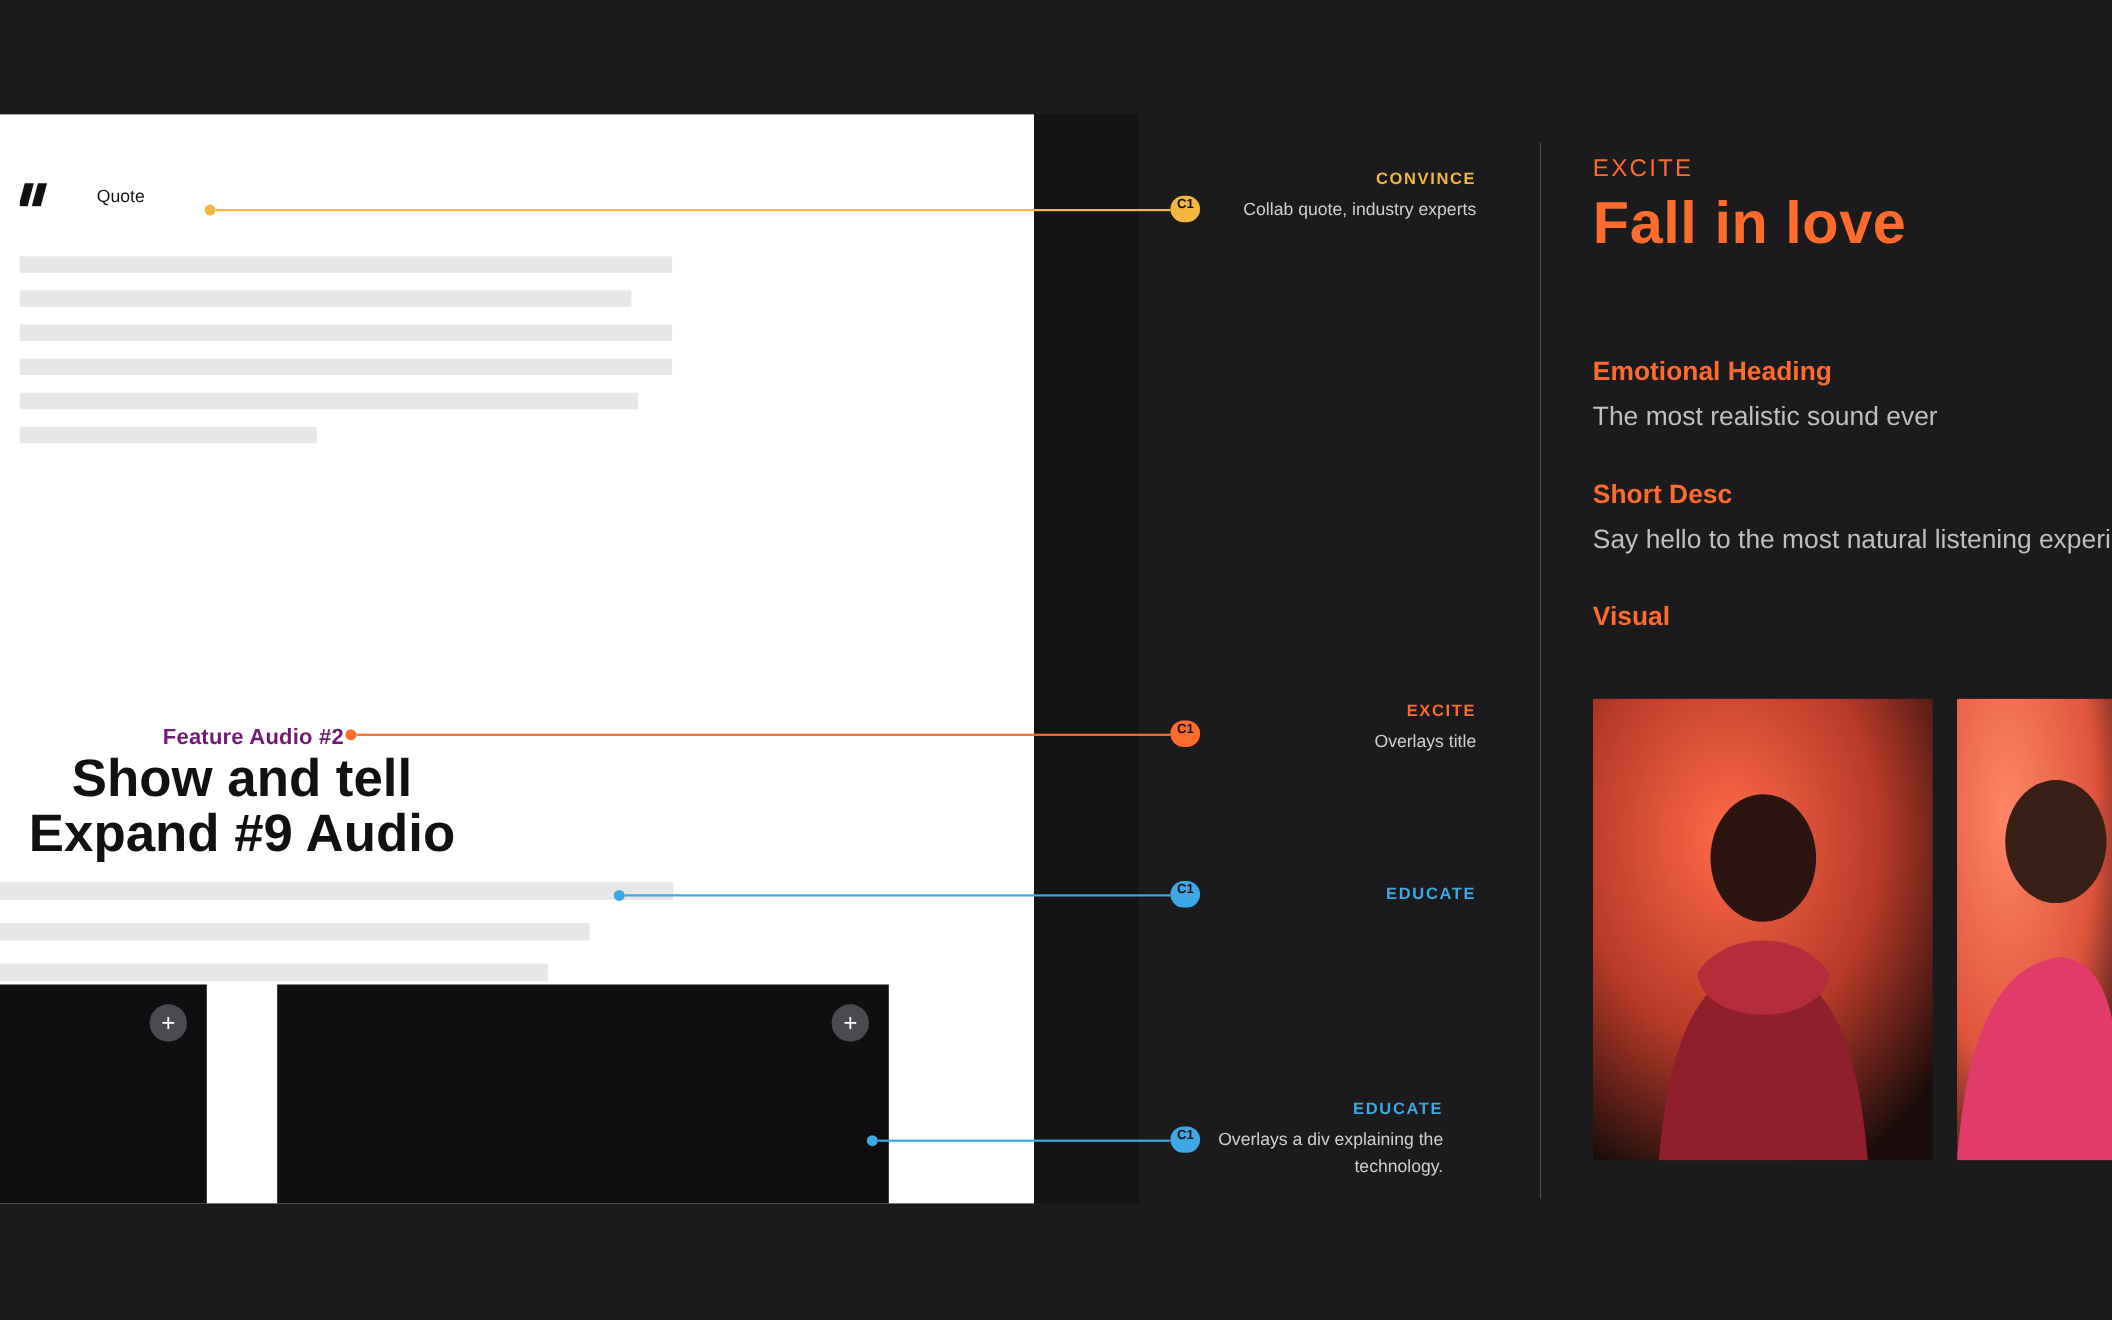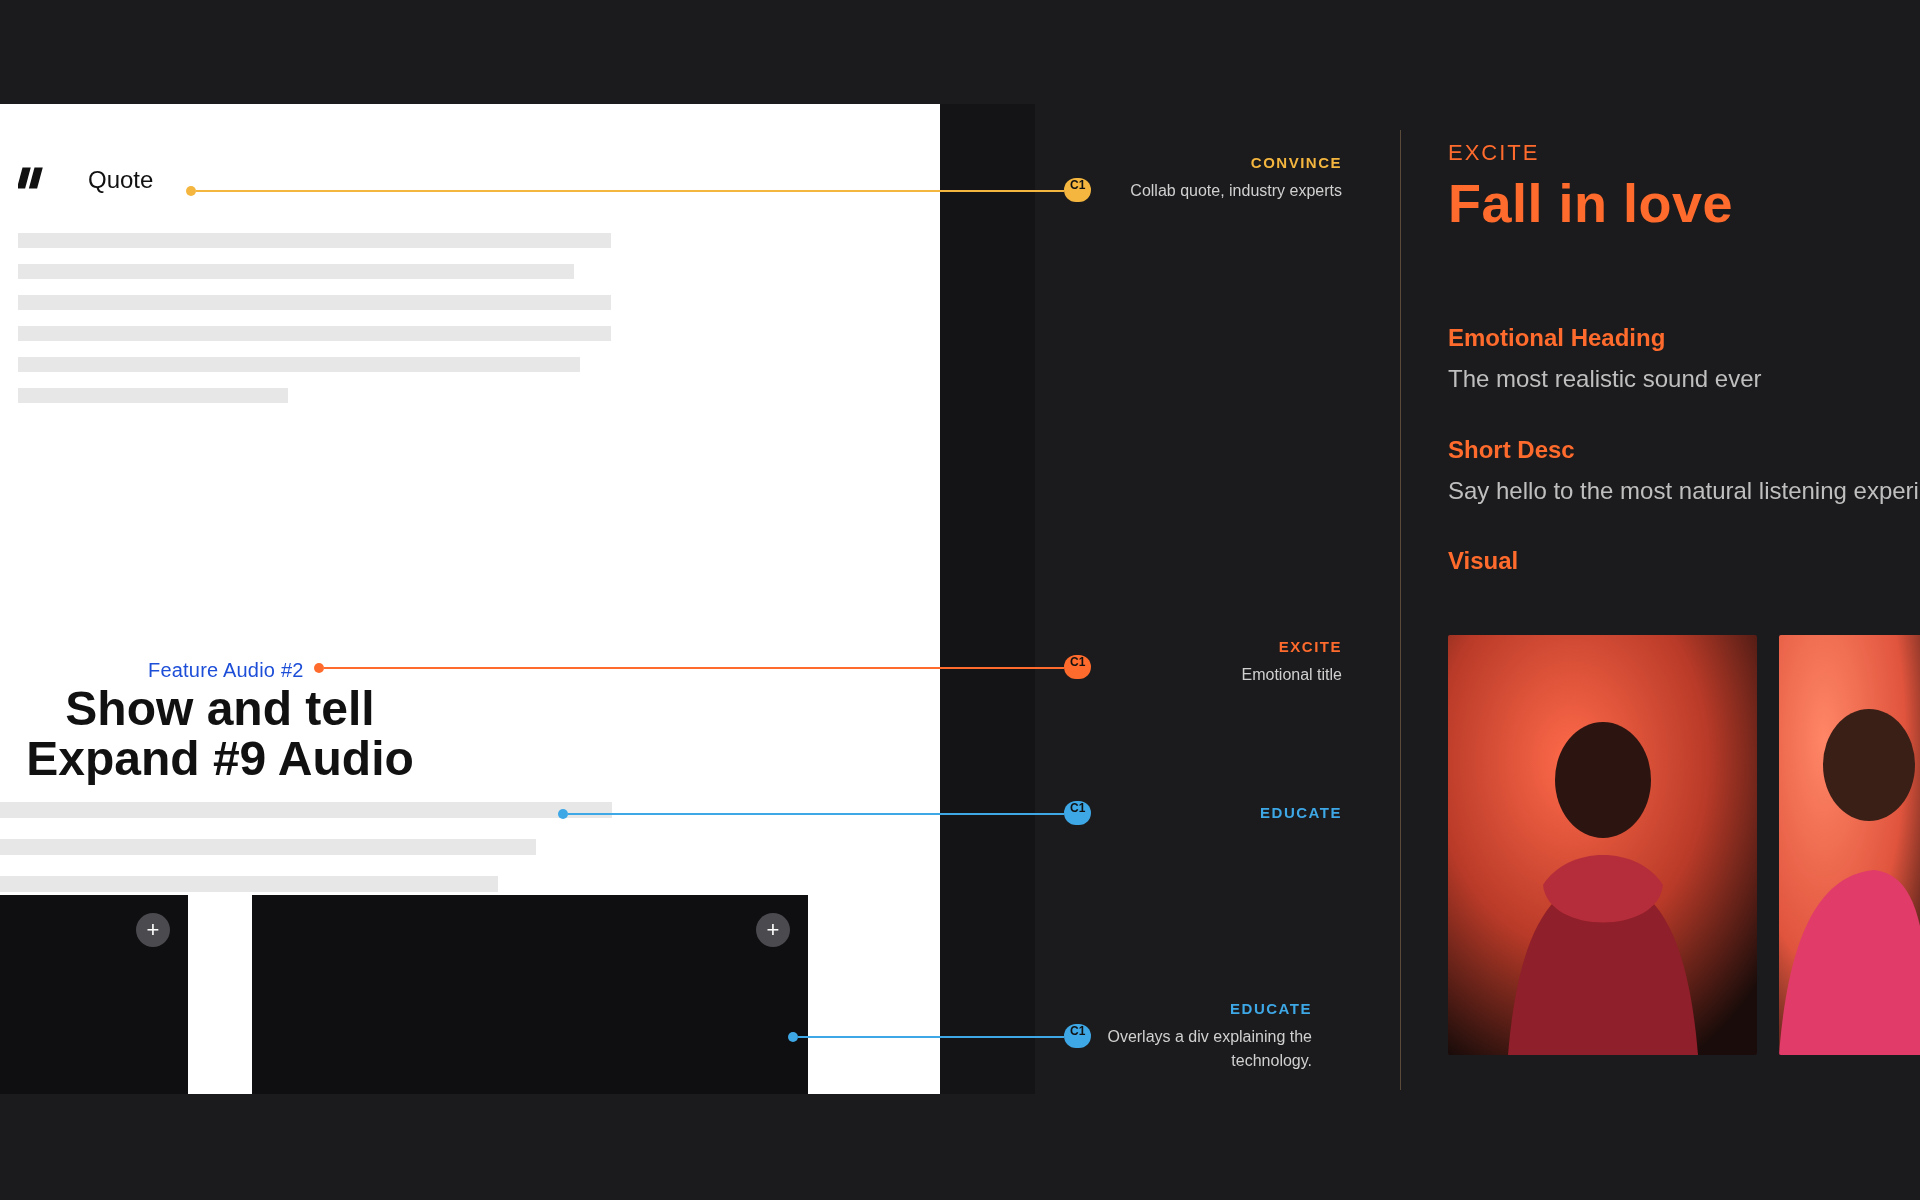--- a/index.html
+++ b/index.html
@@ -37,39 +37,40 @@
   }
 
   
   .quote-row {
     position: absolute;
     left: 18px; top: 62px;
     display: flex; align-items: center; gap: 40px;
   }
   .quote-row .icon svg { width: 30px; height: 22px; }
   .quote-row .label {
-    font-size: 24px;
+    font-size: 16px;
     font-weight: 500;
     color: var(--black);
   }
 
   
   .bar {
     position: absolute;
     height: 15px;
     background: var(--gray-placeholder);
     border-radius: 0;
   }
 
   
   .eyebrow {
     position: absolute;
     left: 148px; top: 555px;
-    font-size: 20px; color: #1d4ed8;
+    font-size: 20px; color: #701a75;
     letter-spacing: 0.2px;
+    font-weight: bold;
   }
   
   .feature-heading {
     position: absolute;
     left: 20px; top: 580px;
     width: 400px;
     font-size: 48px;
     font-weight: 800;
     line-height: 1.05;
     text-align: center;
@@ -239,21 +240,21 @@
   <span>Collab quote, industry experts</span>
 </div>
 
 <div class="ann-dot" style="left:314px; top:663px; background:var(--orange);"></div>
 <div class="ann-line" style="left:324px; top:667px; width:740px; background:var(--orange);"></div>
 <div class="ann-badge" style="left:1064px; top:655px; background:var(--orange);">
   <span>C1</span>
 </div>
 <div class="ann-text" style="left:1102px; top:636px; width:240px;">
   <span class="tag" style="color:var(--orange);">EXCITE</span>
-  <span>Emotional title</span>
+  <span>Overlays title</span>
 </div>
 
 <div class="ann-dot" style="left:558px; top:809px; background:var(--blue);"></div>
 <div class="ann-line" style="left:568px; top:813px; width:496px; background:var(--blue);"></div>
 <div class="ann-badge" style="left:1064px; top:801px; background:var(--blue);">
   <span>C1</span>
 </div>
 <div class="ann-text" style="left:1102px; top:801px; width:240px;">
   <span class="tag" style="color:var(--blue); display:inline;">EDUCATE</span>
 </div>

